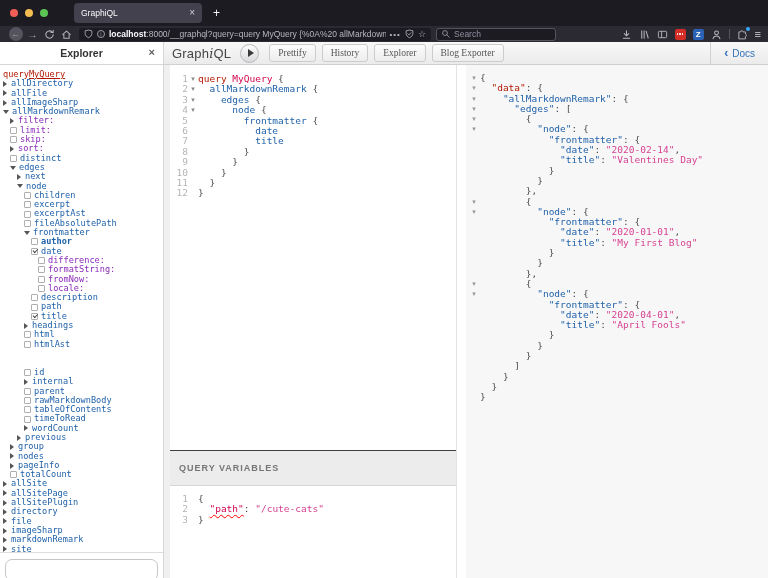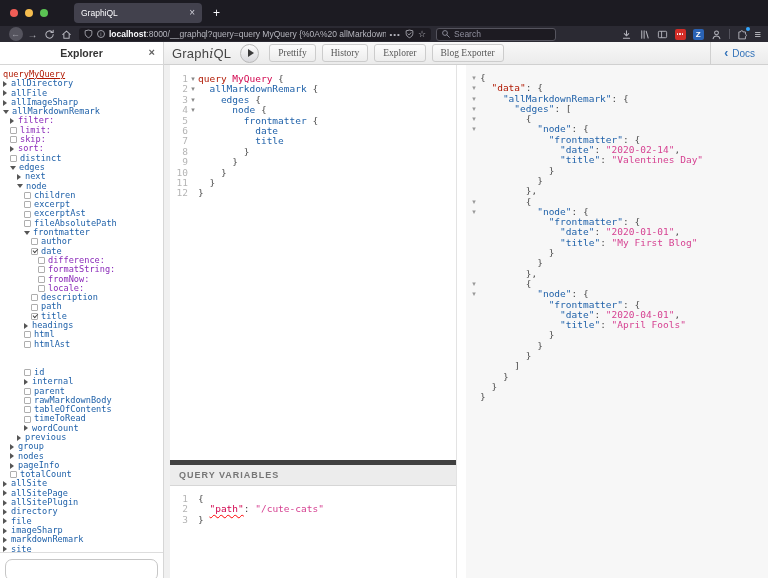--- a/index.html
+++ b/index.html
@@ -92,21 +92,21 @@
   .query-ed { flex:1; padding:9px 0 0 8px; overflow:hidden; }
   .cl { display:flex; height:10.4px; white-space:pre; }
   .ln { width:16px; text-align:right; color:#b5b5b5; flex:none; }
   .fold { width:10px; text-align:center; color:#888; font-size:7px; line-height:10.4px;
           font-family:"DejaVu Sans", sans-serif; flex:none; }
   .lc { white-space:pre; }
   .tk-kw { color:#B11A04; } .tk-def { color:#D2054E; } .tk-prop { color:#1F61A9; }
   .tk-str { color:#D64292; } .tk-p { color:#4d4d4d; } .tk-pl { color:#333; }
   .tk-err { color:#D2054E; text-decoration:underline; text-decoration-style:wavy;
             text-decoration-color:#f00; text-decoration-thickness:1px; text-underline-offset:1.5px; }
-  .var-title { height:26px; flex:none; background:#ececec; border-top:5px solid #404040; border-bottom:1px solid #d6d6d6;
+  .var-title { height:36px; flex:none; background:#ececec; border-top:1px solid #404040; border-bottom:1px solid #d6d6d6;
                display:flex; align-items:center; padding-left:15px; font-size:9px; font-weight:bold;
                letter-spacing:1px; color:#767676; position:relative; z-index:1; }
   .var-ed { height:92px; flex:none; padding:8px 0 0 8px; overflow:hidden; }
   .gap { width:10px; flex:none; background:#fff; border-left:1px solid #e3e3e3; }
   .result { flex:1; background:#f7f7f7; padding:8px 0 0 2px; overflow:hidden;
             font-family:"DejaVu Sans Mono", monospace; font-size:9.5px; line-height:10.3px; }
   .result .cl { height:10.3px; }
   .result .fold { width:12px; line-height:10.3px; color:#999; }
 
   svg.nico { display:block; }
@@ -274,21 +274,21 @@
             <span class="t-field">excerptAst</span>
           </div>
           <div class="trow" style="padding-left: 21px;">
             <span class="cb"></span>
             <span class="t-field">fileAbsolutePath</span>
           </div>
           <div class="trow" style="padding-left: 21px;">
             <span class="arr-d"></span>
             <span class="t-field">frontmatter</span>
           </div>
-          <div class="trow" style="padding-left: 28px;">
+          <div class="trow" style="padding-left: 28px; font-weight: bold;">
             <span class="cb"></span>
             <span class="t-field">author</span>
           </div>
           <div class="trow" style="padding-left: 28px;">
             <span class="cb on"></span>
             <span class="t-field">date</span>
           </div>
           <div class="trow" style="padding-left: 35px;">
             <span class="cb"></span>
             <span class="t-arg">difference:</span>

